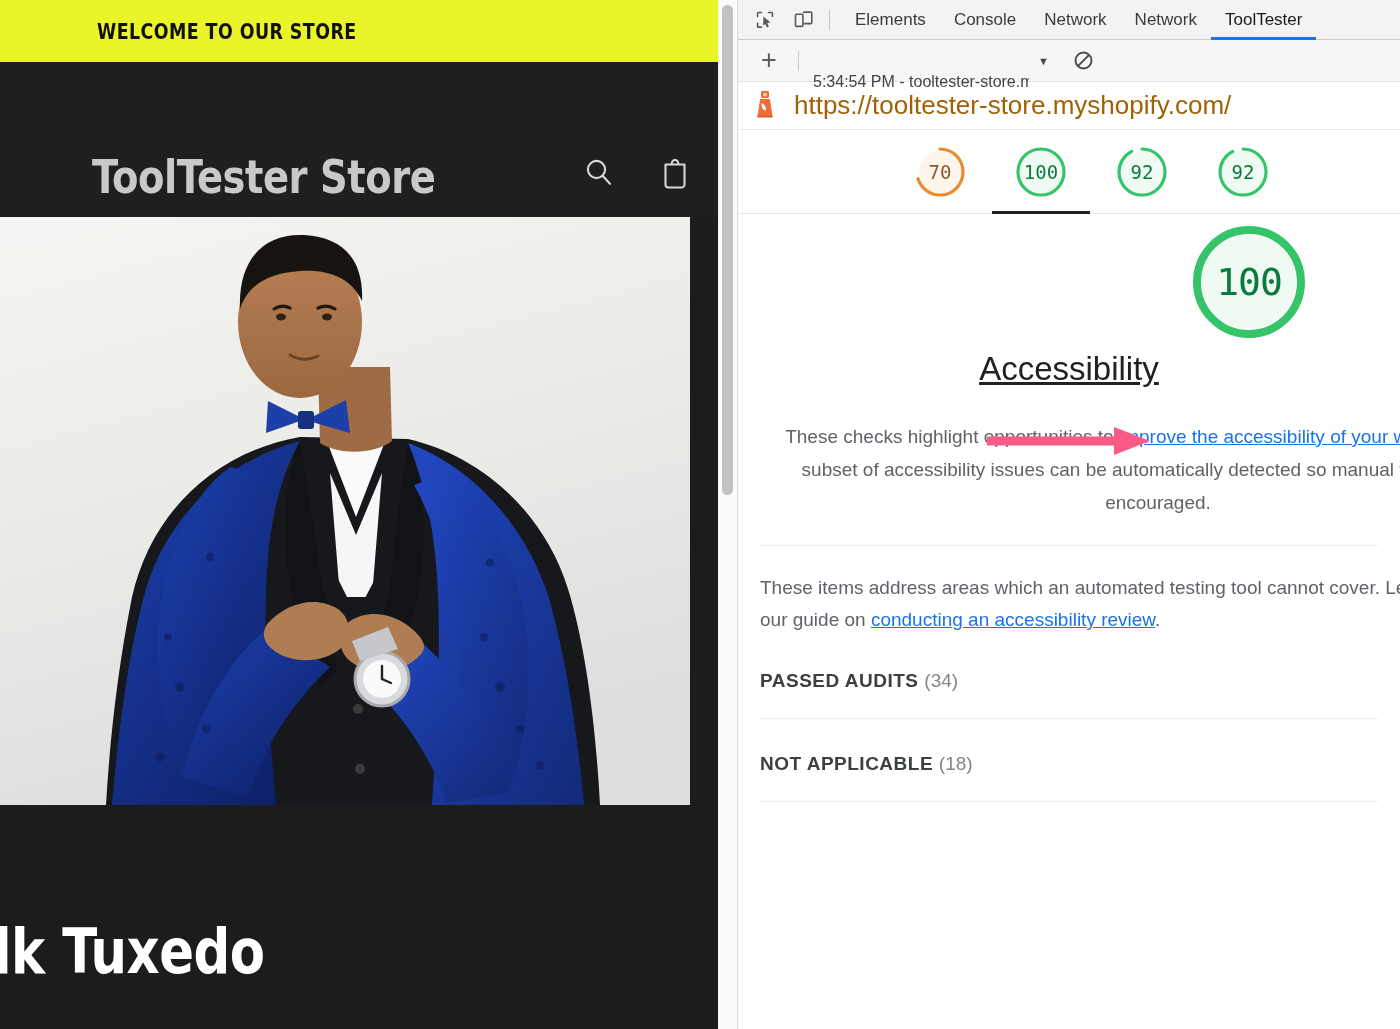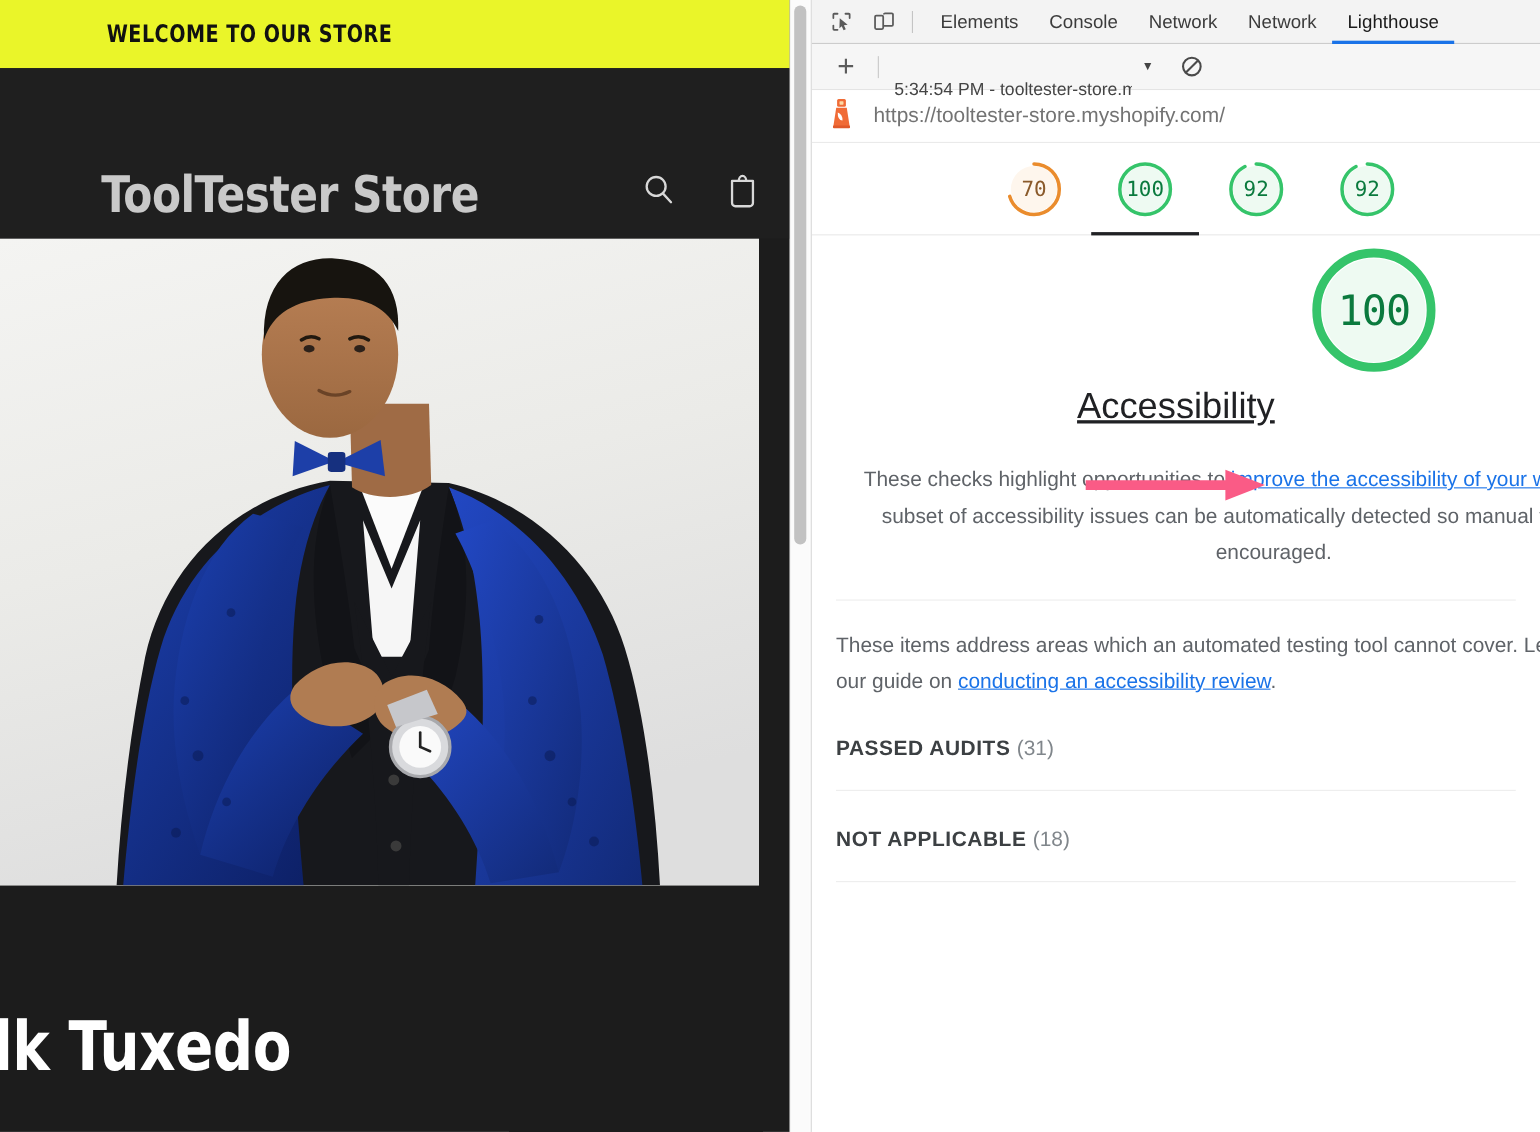--- a/index.html
+++ b/index.html
@@ -153,21 +153,21 @@
     color: #4a4a4a; cursor: pointer;
   }
 
   #lh-urlbar {
     height: 48px;
     background: #ffffff;
     border-bottom: 1px solid #eaeaea;
     display: flex; align-items: center;
     padding-left: 14px; gap: 16px;
   }
-  #lh-url-text { font-size: 19px; color: #737373; white-space: nowrap; }
+  #lh-url-text { font-size: 26px; color: #a16207; white-space: nowrap; }
 
   
   #lh-gauges {
     height: 84px;
     background: #ffffff;
     border-bottom: 1px solid #e8e8e8;
     display: flex; align-items: center; justify-content: center;
     gap: 47px;
     padding-left: 45px;
     position: relative;
@@ -384,21 +384,21 @@
           <rect x="2.5" y="5.2" width="7.4" height="12.2" rx="1.1"></rect>
           <path d="M10.5 4.2 a1.1 1.1 0 0 1 1.1 -1.1 h6.1 a1.1 1.1 0 0 1 1.1 1.1 v9.3 a1.1 1.1 0 0 1 -1.1 1.1 h-7.2"></path>
         </svg>
       </div>
       <div id="dt-divider-1"></div>
 
       <div class="dt-tab">Elements</div>
       <div class="dt-tab">Console</div>
       <div class="dt-tab">Network</div>
       <div class="dt-tab">Network</div>
-      <div class="dt-tab active">Lighthouse</div>
+      <div class="dt-tab active">ToolTester</div>
     </div>
 
     <div id="dt-subbar">
       <div id="lh-add-btn">+</div>
       <div id="dt-divider-2"></div>
       <div id="lh-run-select">
         <span id="lh-run-label">5:34:54 PM - tooltester-store.m</span>
         <span id="lh-run-caret">▼</span>
       </div>
       <div id="lh-clear-btn">
@@ -494,21 +494,21 @@
       <div class="lh-section">
         <div class="lh-rule"></div>
         <div class="lh-section-body">
           <span>These items address areas which an automated testing tool cannot cover. Learn more in our guide on </span><a href="#">conducting an accessibility review</a><span>.</span>
         </div>
       </div>
 
       <div class="lh-section">
         <div class="lh-section-head">
           <span>PASSED AUDITS</span>
-          <span class="count">(31)</span>
+          <span class="count">(34)</span>
         </div>
         <div class="lh-rule"></div>
       </div>
 
       <div class="lh-section">
         <div class="lh-section-head">
           <span>NOT APPLICABLE</span>
           <span class="count">(18)</span>
         </div>
         <div class="lh-rule"></div>

